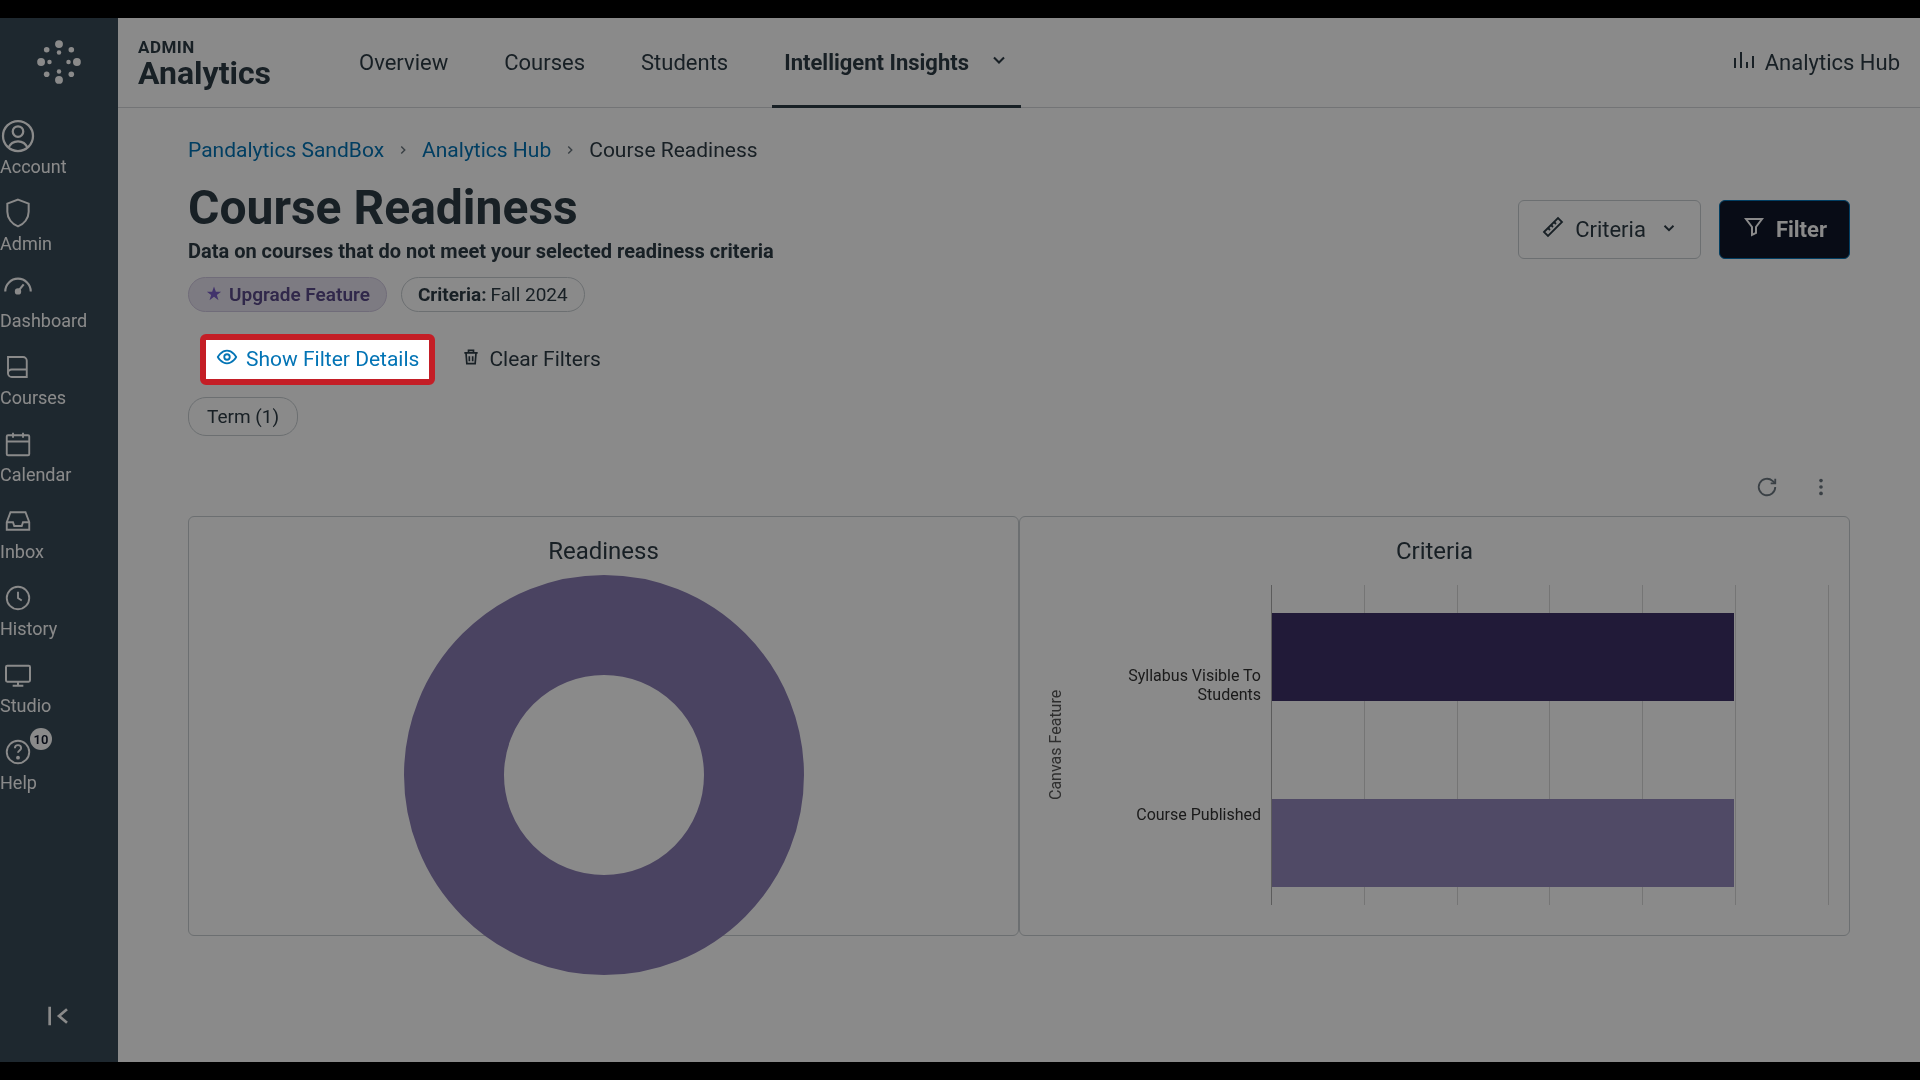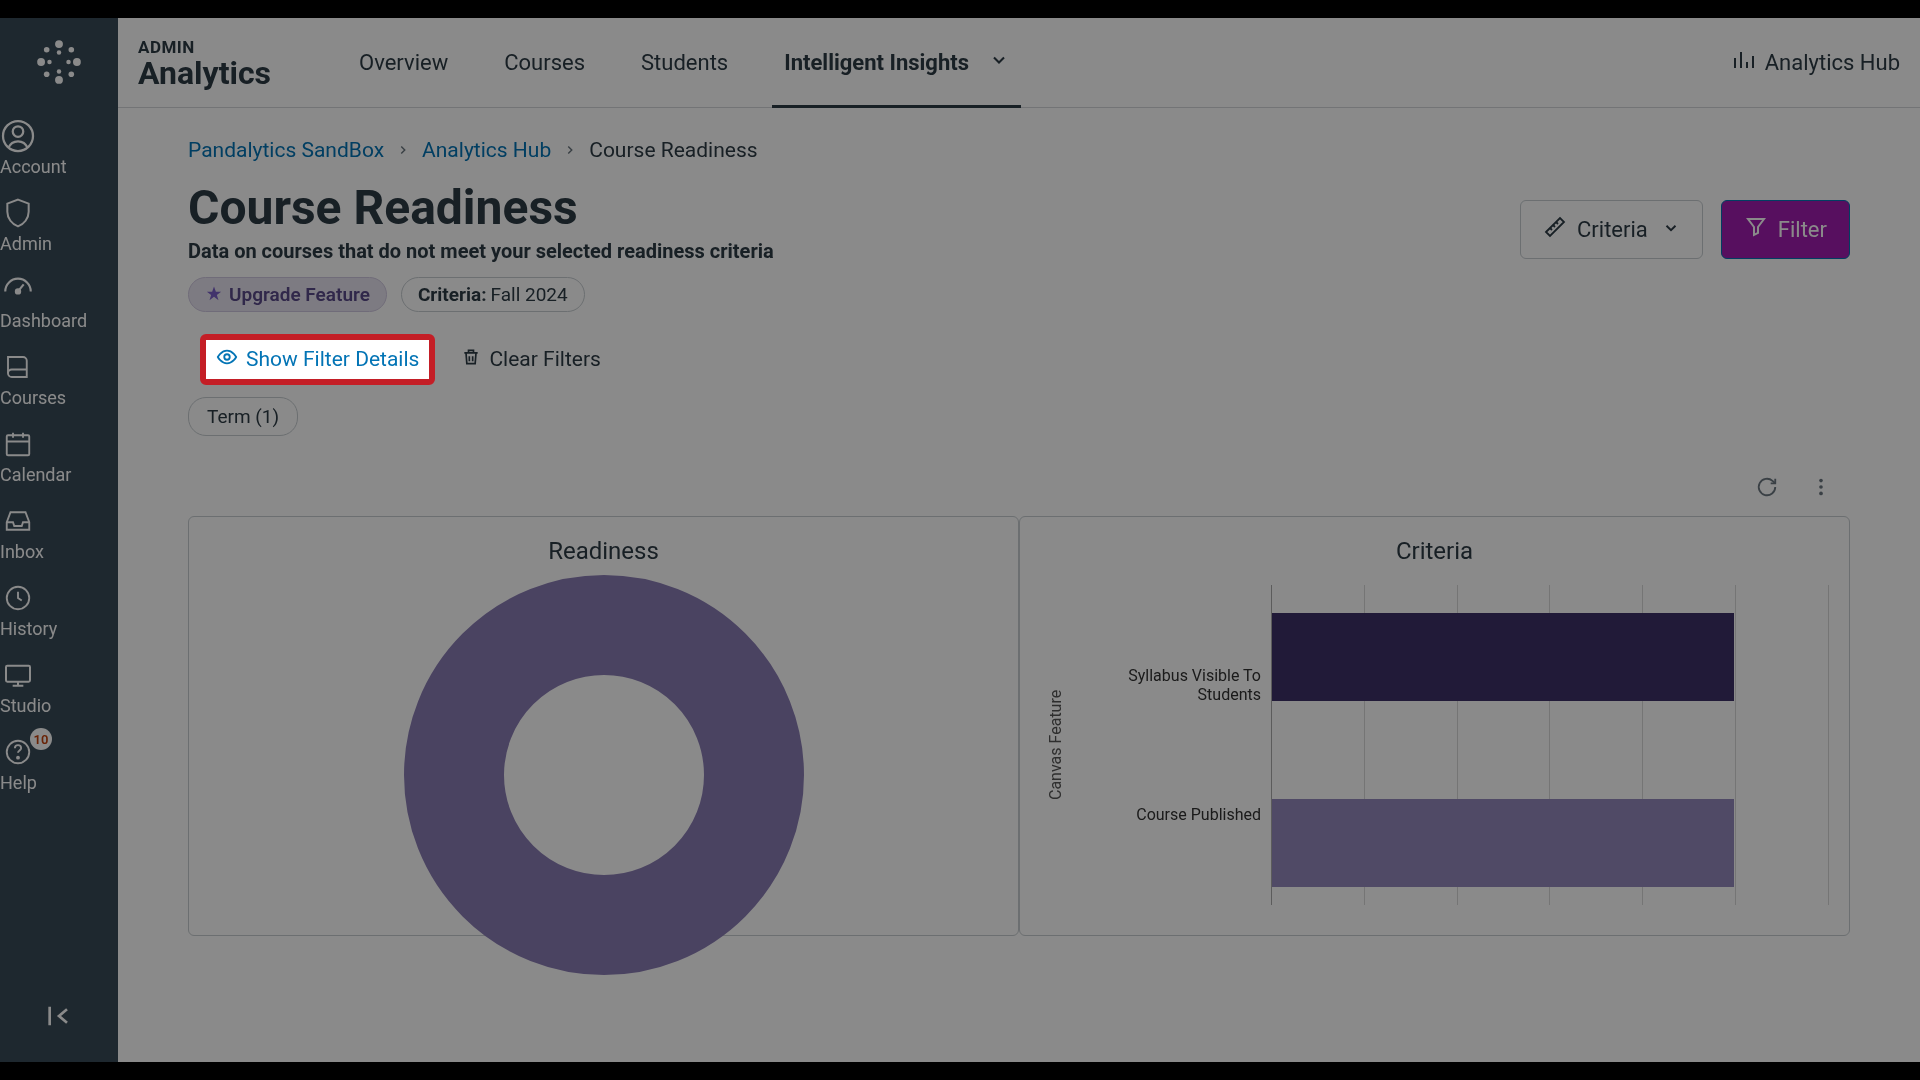--- a/index.html
+++ b/index.html
@@ -95,21 +95,21 @@
     
     .nav-badge {
       position: relative;
     }
     
     .nav-badge .badge {
       position: absolute;
       top: -6px;
       right: -16px;
       background: #fff;
-      color: #c2410c;
+      color: #0f172a;
       font-size: 13px;
       border-radius: 50%;
       width: 22px;
       height: 22px;
       display: flex;
       align-items: center;
       justify-content: center;
       font-weight: 600;
     }
     
@@ -278,23 +278,24 @@
     
     .btn .icon {
       margin-right: 10px;
     }
     
     .btn .chev {
       margin-left: 14px;
     }
     
     .btn.primary {
-      background: #a21caf;
+      background: #0f172a;
       color: #fff;
       border-color: #0374b5;
+      font-weight: bold;
     }
     
     
     .chips-row {
       display: flex;
       align-items: center;
       gap: 14px;
       margin-bottom: 22px;
     }
     

